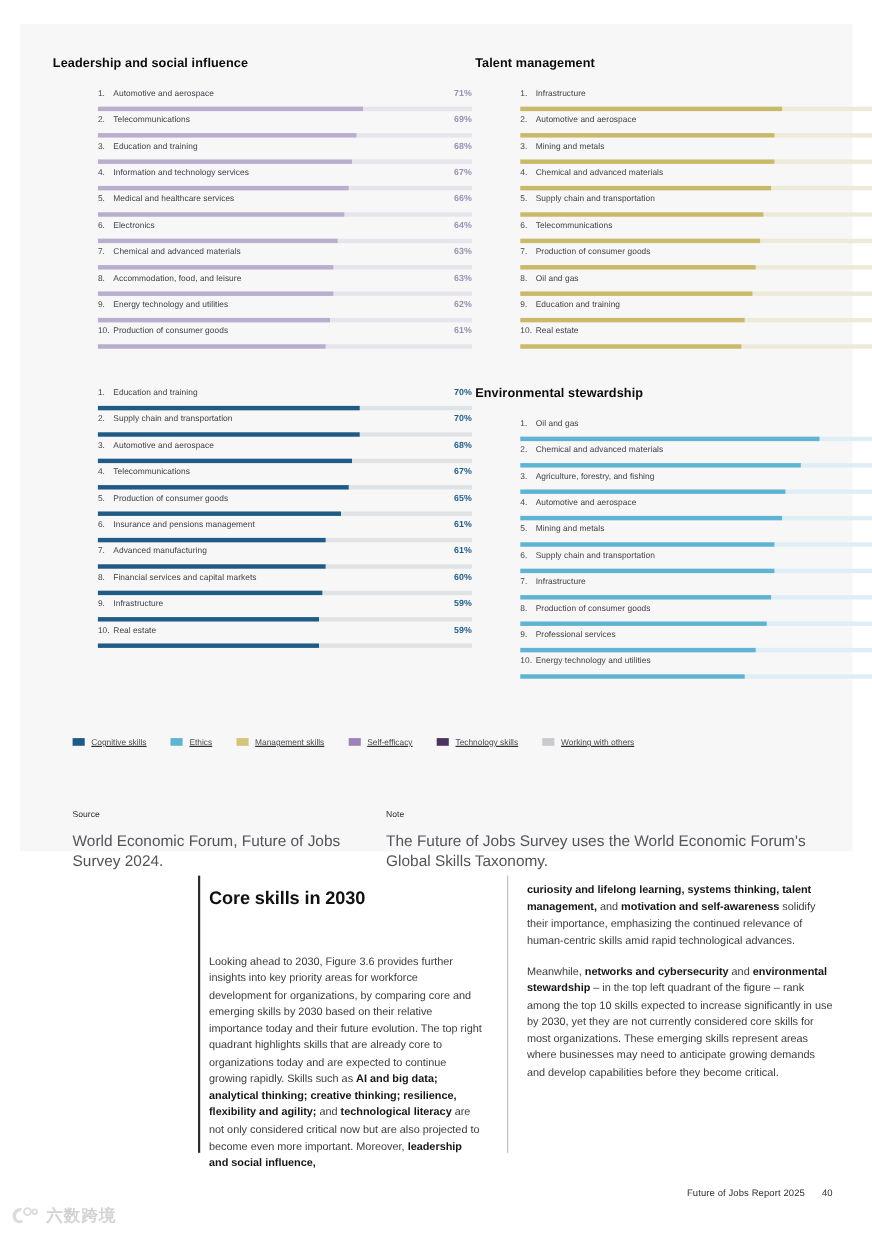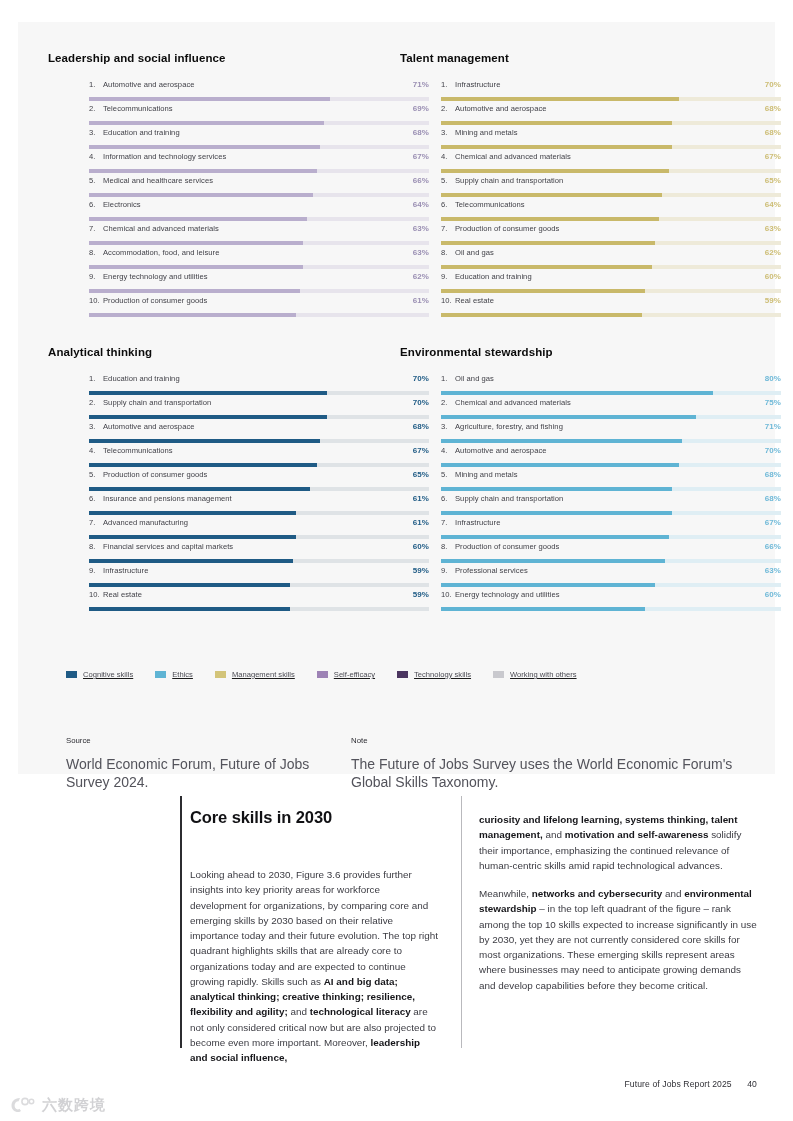--- a/index.html
+++ b/index.html
@@ -23,20 +23,21 @@
 
   .charts-grid {
     position: absolute;
     left: 30px; top: 30px;
     width: 700px;
     display: grid;
     grid-template-columns: 352px 348px;
     grid-template-rows: auto auto;
     column-gap: 0px;
     row-gap: 26px;
+    gap: 32px;
   }
 
   .chart { width: 340px; }
   .chart-title {
     font-size: 11.5px;
     font-weight: bold;
     color: #0b0b0b;
     letter-spacing: .1px;
     margin: 0 0 16px 0;
   }
@@ -134,21 +135,21 @@
     margin: 12px 0 0 0;
     letter-spacing: -.1px;
   }
   .article-p {
     font-size: 9.9px;
     line-height: 1.54;
     color: #3b3b42;
     margin: 0 0 13px 0;
   }
   .col-left .article-p { margin-top: 40px; }
-  .col-right .article-p:first-child { margin-top: 16px; }
+  .col-right .article-p:first-child { margin-top: 6px; }
   .article-p b { color: #16161a; font-weight: bold; }
 
   
   .footer {
     position: absolute;
     right: 36px; bottom: 32px;
     font-size: 8.6px;
     color: #2f2f35;
     letter-spacing: .1px;
   }
@@ -321,21 +322,20 @@
             <div class="row-label"><span class="row-num">10.</span><span>Real estate</span></div>
             <div class="row-value">59%</div>
             <div class="track">
               <div class="fill" style="width: 59%;"></div>
             </div>
           </div>
         </div>
     </div>
 
     <div class="chart pal-cognitive">
-      <h3 class="chart-title">Analytical thinking</h3>
       <div class="rows">
           <div class="row">
             <div class="row-label"><span class="row-num">1.</span><span>Education and training</span></div>
             <div class="row-value">70%</div>
             <div class="track">
               <div class="fill" style="width: 70%;"></div>
             </div>
           </div>
           <div class="row">
             <div class="row-label"><span class="row-num">2.</span><span>Supply chain and transportation</span></div>

